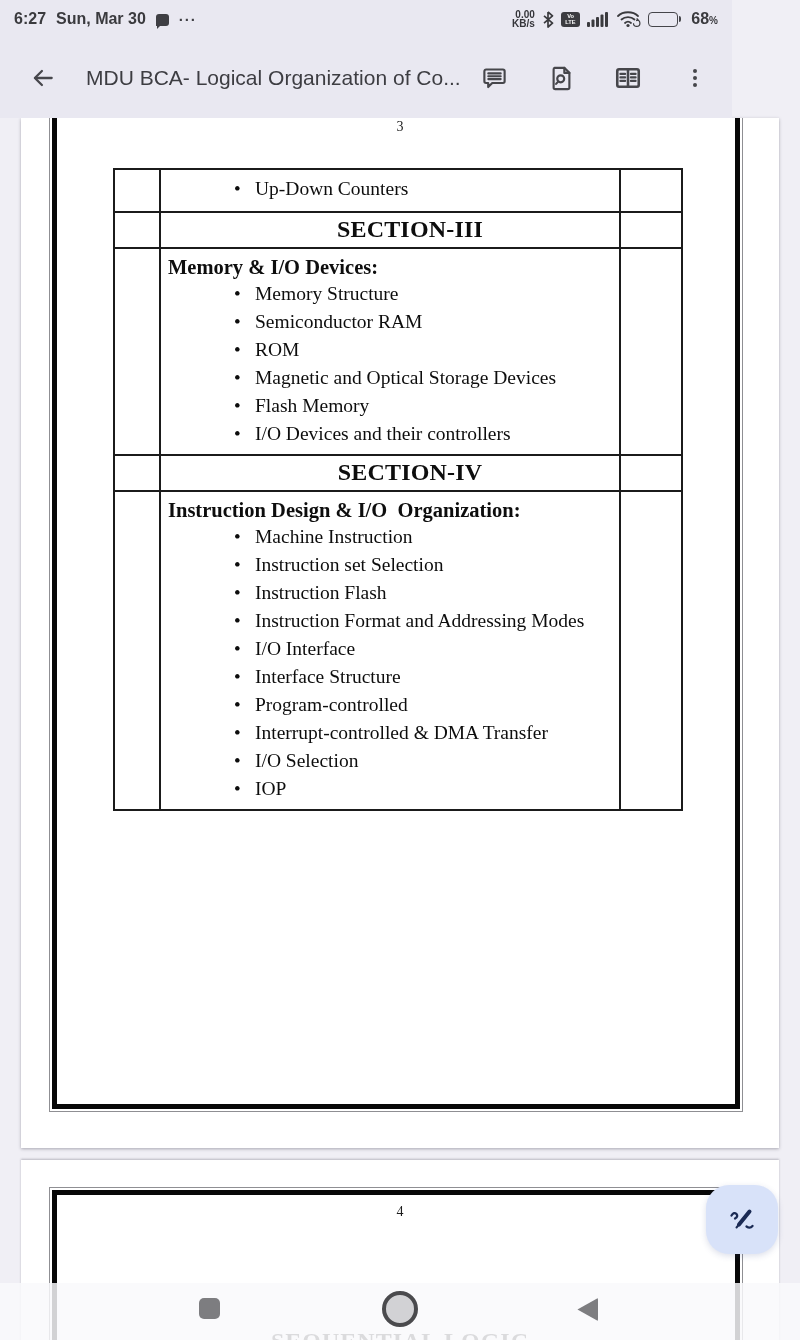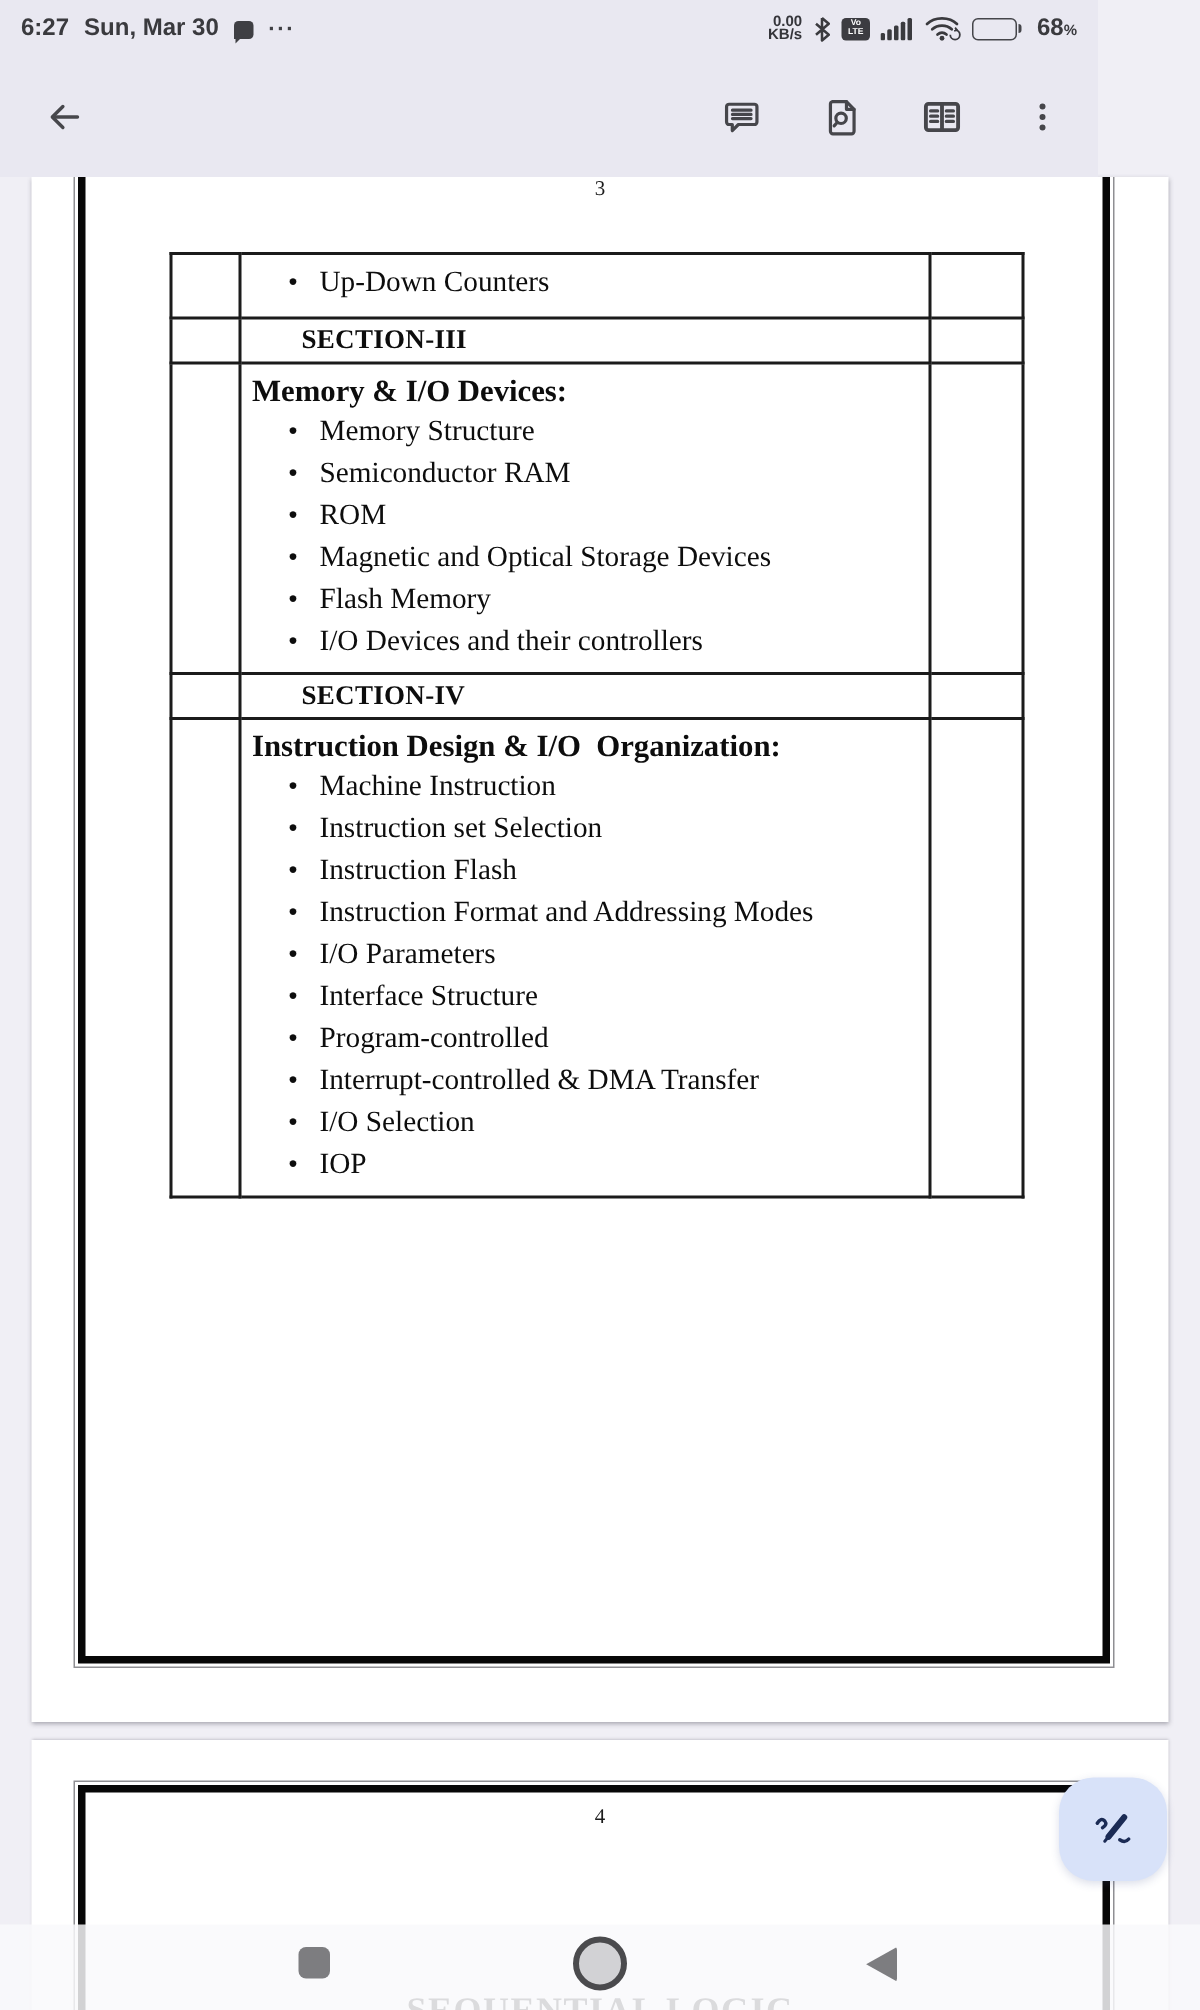--- a/index.html
+++ b/index.html
@@ -45,23 +45,23 @@
     font-family:"Liberation Serif","DejaVu Serif",serif;font-size:14px;color:#1c1c1c;}
   .pn3{top:1px;}
   .pn4{top:44px;}
   
   table.toc{position:absolute;left:92px;top:50px;width:568px;border-collapse:collapse;table-layout:fixed;
     font-family:"Liberation Serif","DejaVu Serif",serif;color:#0d0d0d;}
   table.toc td{border:2px solid #1b1b1b;vertical-align:top;padding:0;}
   td.c-left{width:44px;}
   td.c-main{width:458px;}
   td.c-right{width:60px;}
-  .section-cell{font-weight:700;font-size:18px;padding:3px 0 4px 40px !important;letter-spacing:.2px;}
+  .section-cell{font-weight:700;font-size:24px;text-align:center;padding:3px 0 4px 40px !important;letter-spacing:.2px;}
   .block-heading{font-weight:700;font-size:20.5px;line-height:26px;padding:3px 12px 0 7px;white-space:pre-wrap;}
-  .bullet-item{font-size:19.5px;line-height:28px;padding-left:52px;position:relative;}
+  .bullet-item{font-size:19.5px;line-height:28px;padding-left:52px;position:relative;margin-left:42px;}
   .bullet-item:before{content:"•";position:absolute;left:31px;font-size:19px;}
   .row-pad{padding:5px 0 8px 0 !important;}
   .row-pad-sm{padding:2px 0 6px 0 !important;}
   
   .sec1{position:absolute;left:0;right:0;top:125px;text-align:center;
     font-family:"Liberation Serif","DejaVu Serif",serif;font-weight:700;font-size:28px;letter-spacing:.5px;
     color:#4c4c4e;text-decoration:underline;text-underline-offset:5px;z-index:1;}
   .seq1{position:absolute;left:0;right:0;top:168px;text-align:center;
     font-family:"Liberation Serif","DejaVu Serif",serif;font-weight:700;font-size:24px;letter-spacing:1px;color:#3e3e40;z-index:1;}
   
@@ -130,20 +130,21 @@
 
   <div class="appbar">
     <div class="back-btn">
       <svg width="26" height="26" viewBox="0 0 24 24">
         <g stroke="#47474c" stroke-width="2.1" fill="none" stroke-linecap="round" stroke-linejoin="round">
           <path d="M20 12 H5"></path>
             <path d="M11 5.5 L4.5 12 L11 18.5"></path>
         </g>
       </svg>
     </div>
+    <div class="appbar-title">MDU BCA- Logical Organization of Co...</div>
     <div class="appbar-actions">
       <div class="icon-btn">
         <svg width="27" height="27" viewBox="0 0 24 24">
           <path d="M4.5 4 h15 a1.5 1.5 0 0 1 1.5 1.5 v9 a1.5 1.5 0 0 1 -1.5 1.5 H10 l-3.6 3.6 V16 H4.5 A1.5 1.5 0 0 1 3 14.5 v-9 A1.5 1.5 0 0 1 4.5 4 z"></path>
           <path d="M6.5 7.5 h11 M6.5 10 h11 M6.5 12.5 h11"></path>
         </svg>
       </div>
       <div class="icon-btn">
         <svg width="27" height="27" viewBox="0 0 24 24">
           <path d="M6 2.5 h8.5 L19 7 v13 a1.5 1.5 0 0 1 -1.5 1.5 h-11 A1.5 1.5 0 0 1 5 20 V4 a1.5 1.5 0 0 1 1 -1.5 z"></path>
@@ -210,21 +211,21 @@
             <td class="c-right"></td>
           </tr>
           <tr>
             <td class="c-left"></td>
             <td class="c-main row-pad-sm">
               <div class="block-heading">Instruction Design &amp; I/O  Organization:</div>
               <div class="bullet-item">Machine Instruction</div>
               <div class="bullet-item">Instruction set Selection</div>
               <div class="bullet-item">Instruction Flash</div>
               <div class="bullet-item">Instruction Format and Addressing Modes</div>
-              <div class="bullet-item">I/O Parameters</div>
+              <div class="bullet-item">I/O Interface</div>
               <div class="bullet-item">Interface Structure</div>
               <div class="bullet-item">Program-controlled</div>
               <div class="bullet-item">Interrupt-controlled &amp; DMA Transfer</div>
               <div class="bullet-item">I/O Selection</div>
               <div class="bullet-item">IOP</div>
             </td>
             <td class="c-right"></td>
           </tr>
         </tbody>
     </table>

